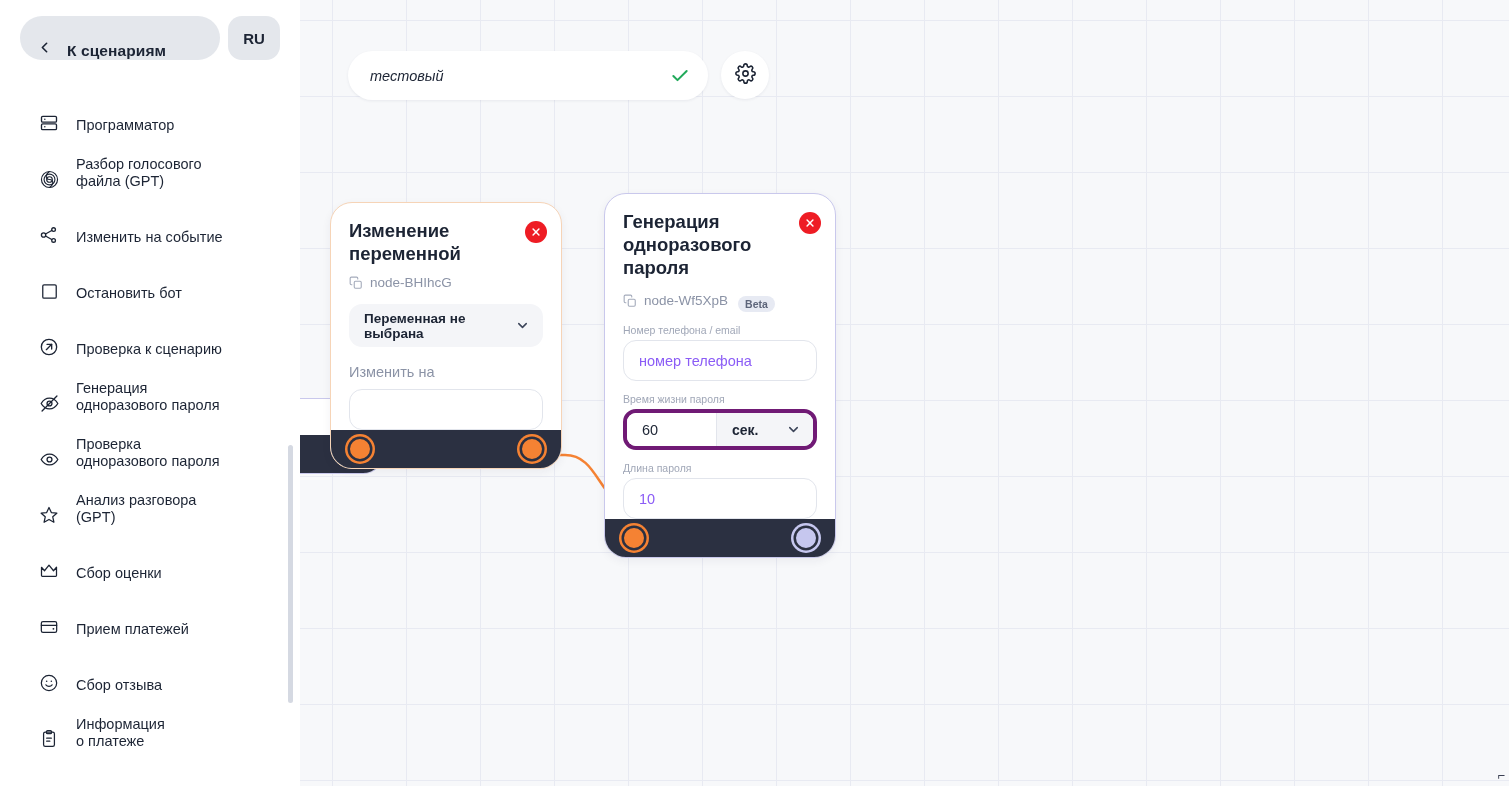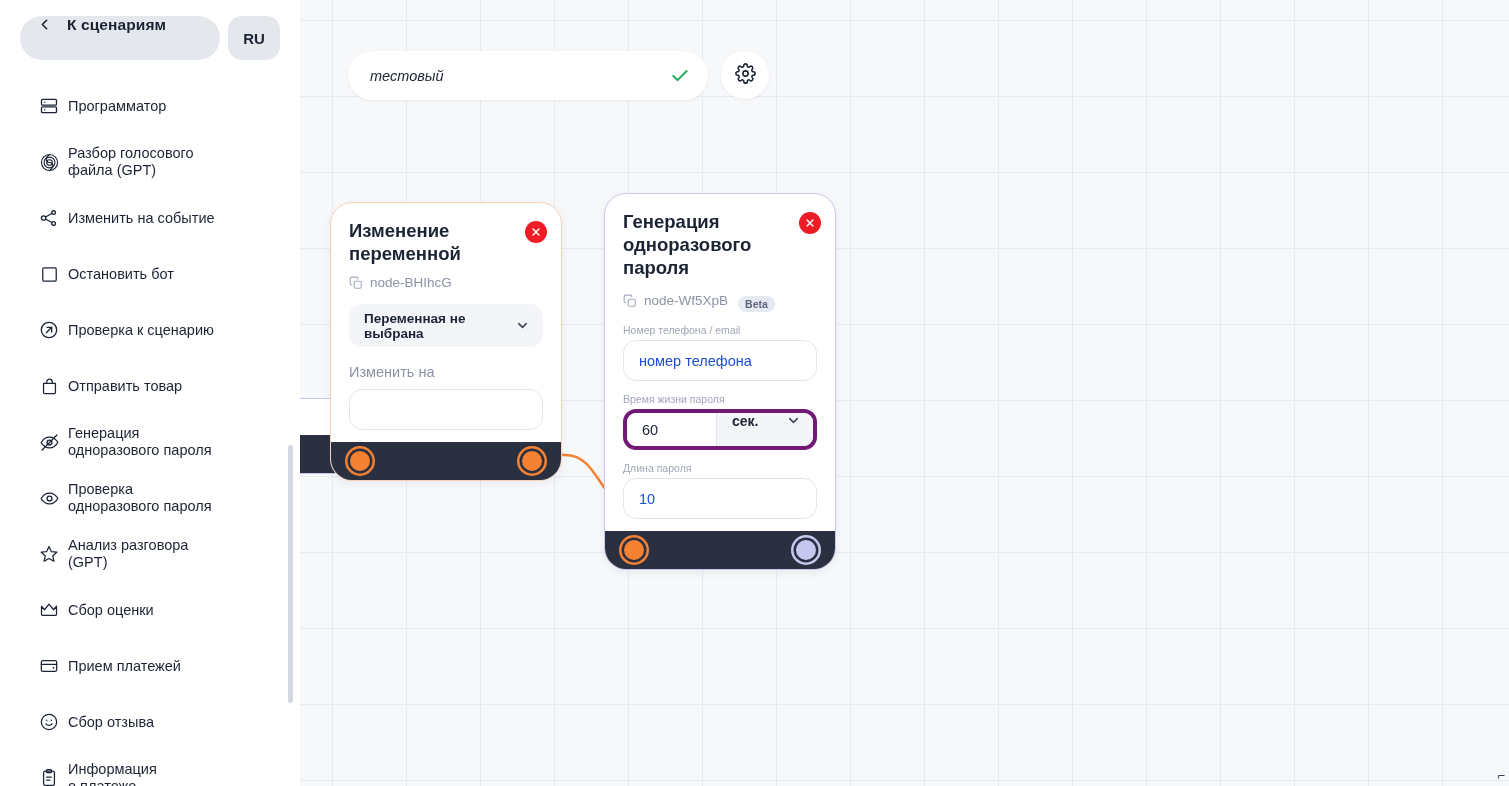--- a/index.html
+++ b/index.html
@@ -33,21 +33,21 @@
     background: #ffffff;
     overflow: hidden;
   }
   .sb-top {
     display: flex;
     align-items: center;
     gap: 8px;
     padding: 16px 20px 0 20px;
   }
   .back-btn {
-    display: flex; align-items: flex-start;
+    display: flex; align-items: flex-end;
     gap: 14px;
     background: #e4e7ec;
     border-radius: 22px;
     height: 44px;
     padding: 0 22px 0 16px;
     cursor: pointer;
     flex: 1;
   }
   .back-btn .lbl {
     font-size: 15.5px;
@@ -60,22 +60,22 @@
     background: #e4e7ec;
     border-radius: 14px;
     display: flex; align-items: center; justify-content: center;
     font-size: 15px; font-weight: 700; color: #1c2434;
     cursor: pointer;
   }
 
   .sb-list { margin-top: 18px; position: relative; }
   .sb-item {
     display: flex;
-    align-items: center;
-    gap: 8px;
+    align-items: flex-end;
+    gap: 16px;
     padding: 0 20px 0 38px;
     min-height: 56px;
     cursor: pointer;
   }
   .sb-item .ico {
     width: 22px; height: 22px;
     flex: 0 0 22px;
     display: flex; align-items: center; justify-content: center;
     color: #1c2434;
   }
@@ -126,21 +126,21 @@
     color: #1c2434;
   }
 
   
   .node {
     position: absolute;
     background: #ffffff;
     border-radius: 22px;
     overflow: hidden;
   }
-  .node-body { padding: 16px 18px 12px 18px; position: relative; }
+  .node-body { padding: 16px 18px 0 18px; position: relative; }
   .node-title {
     font-size: 18.5px;
     font-weight: 700;
     color: #1c2434;
     line-height: 23px;
     padding-right: 34px;
     white-space: pre-line;
   }
   .node-id-row {
     display: flex; align-items: center; gap: 7px;
@@ -185,21 +185,21 @@
     margin-top: 17px;
     margin-bottom: 9px;
   }
   .text-input {
     height: 41px;
     border: 1px solid #e2e5ec;
     border-radius: 13px;
     display: flex; align-items: center;
     padding: 0 15px;
     font-size: 14.5px;
-    color: #1d4ed8;
+    color: #8b5cf6;
     background: #fff;
     cursor: text;
   }
   .select-box {
     height: 43px;
     background: #f4f5f8;
     border-radius: 13px;
     display: flex; align-items: center;
     padding: 0 13px 0 15px;
     font-size: 13.5px;
@@ -223,21 +223,21 @@
     padding: 0 15px;
     font-size: 14.5px;
     color: #1c2434;
     background: #fff;
     cursor: text;
   }
   .split-row .right {
     width: 97px;
     background: #f4f5f8;
     border-left: 1px solid #e2e5ec;
-    display: flex; align-items: flex-start;
+    display: flex; align-items: center;
     padding: 0 12px 0 15px;
     font-size: 14px;
     font-weight: 700;
     color: #1c2434;
     cursor: pointer;
   }
   .split-row .right .sv { flex: 1; }
 
   .node-footer {
     height: 38px;
@@ -491,29 +491,20 @@
         <span class="ico">
           <svg width="20" height="20" viewBox="0 0 24 24" fill="none" stroke="currentColor" stroke-width="1.6" stroke-linecap="round" stroke-linejoin="round">
               <circle cx="12" cy="12" r="9.2"></circle>
               <line x1="8.8" y1="15.2" x2="15.2" y2="8.8"></line>
               <polyline points="9.6 8.8 15.2 8.8 15.2 14.4"></polyline>
             </svg>
         </span>
         <span class="txt">Проверка к сценарию</span>
       </div>
 
-      <div class="sb-item">
-        <span class="ico">
-          <svg width="19" height="19" viewBox="0 0 24 24" fill="none" stroke="currentColor" stroke-width="1.6" stroke-linecap="round" stroke-linejoin="round">
-              <path d="M4.5 8h15v11.5a1.5 1.5 0 0 1-1.5 1.5H6a1.5 1.5 0 0 1-1.5-1.5z"></path>
-              <path d="M8.5 8V6.2A3.5 3.5 0 0 1 12 2.7a3.5 3.5 0 0 1 3.5 3.5V8"></path>
-            </svg>
-        </span>
-        <span class="txt">Отправить товар</span>
-      </div>
 
       <div class="sb-item">
         <span class="ico">
           <svg width="21" height="21" viewBox="0 0 24 24" fill="none" stroke="currentColor" stroke-width="1.5" stroke-linecap="round" stroke-linejoin="round">
               <path d="M2.5 12S6 5.8 12 5.8 21.5 12 21.5 12 18 18.2 12 18.2 2.5 12 2.5 12z"></path>
               <circle cx="12" cy="12" r="2.8"></circle>
               <line x1="3.5" y1="20.5" x2="20.5" y2="3.5"></line>
             </svg>
         </span>
         <span class="txt">Генерация

